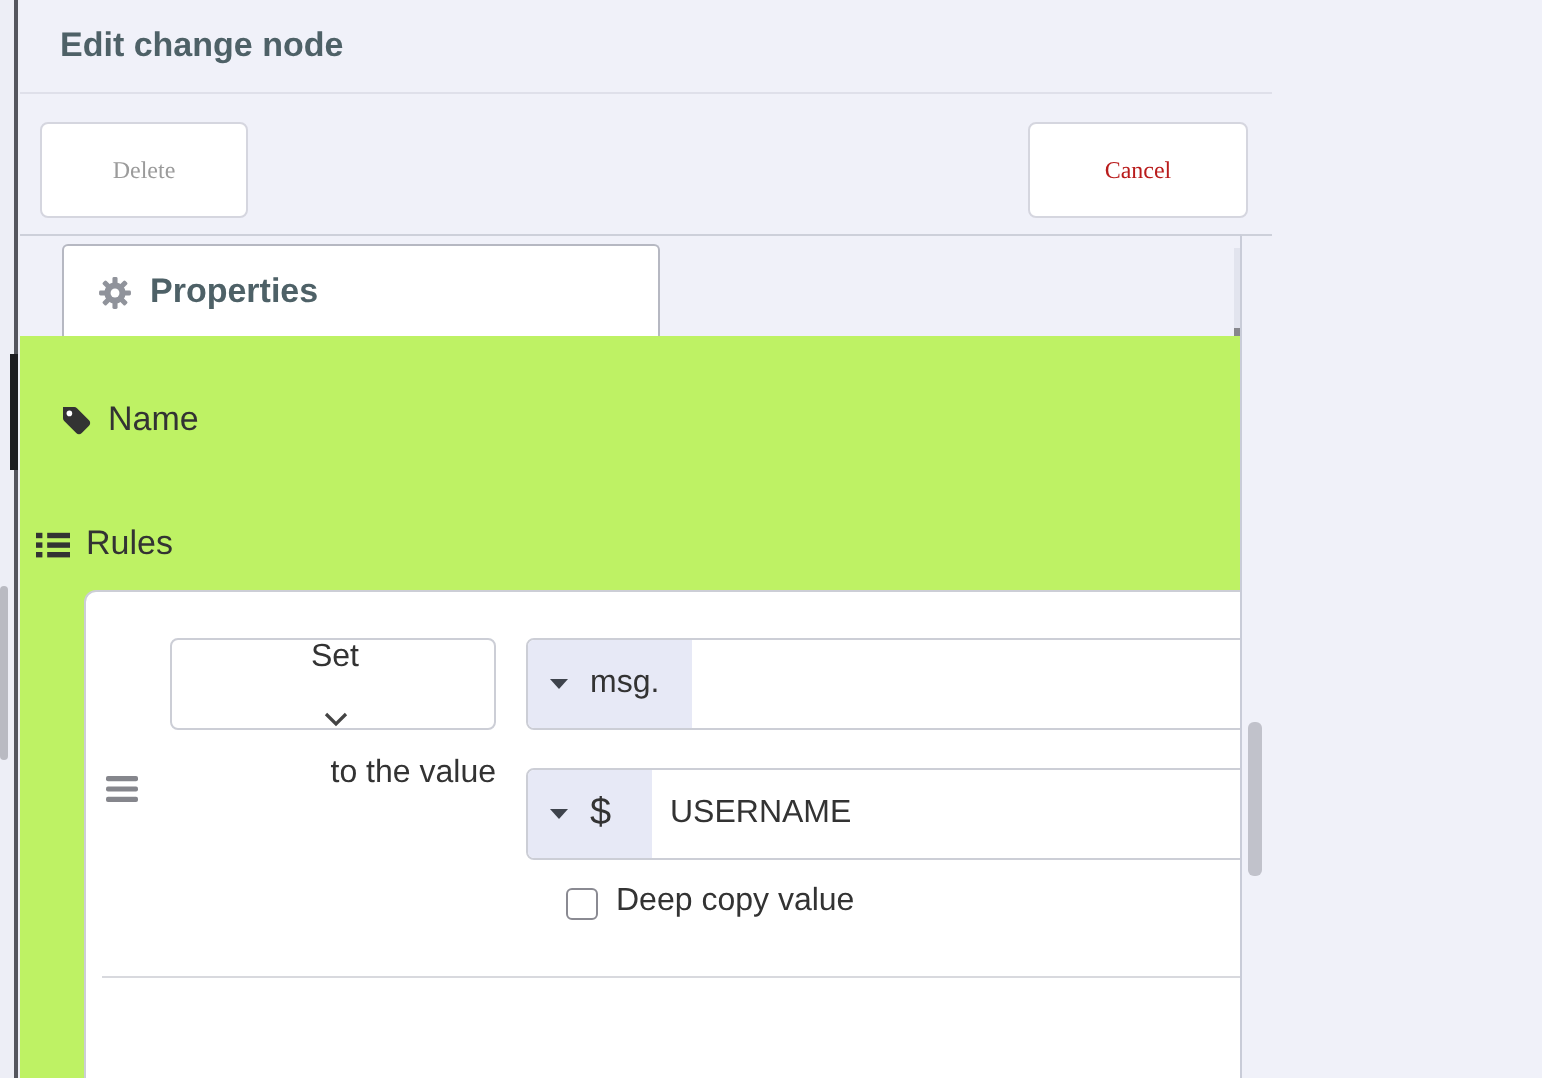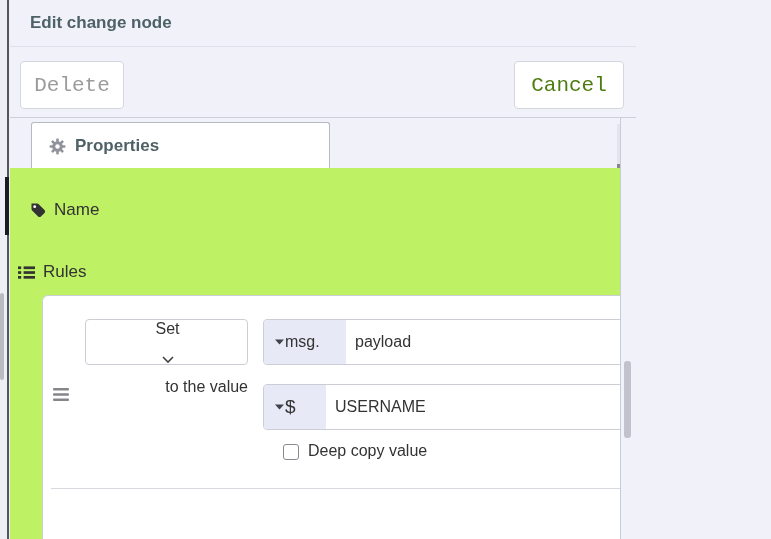--- a/index.html
+++ b/index.html
@@ -14,23 +14,23 @@
   .ws-line { position:absolute; left:7px; top:0; width:2px; height:539px; background:#54555d; }
   .ws-node { position:absolute; left:5px; top:177px; width:4px; height:58px; background:#1b1c21; }
 
   
   .dialog { position:absolute; left:10px; top:0; right:0; bottom:0; display:flex; flex-direction:column; }
 
   .dialog-header { height:47px; flex:0 0 47px; background:#f0f1f9; border-bottom:1px solid #dfe0ea; display:flex; align-items:center; padding-left:20px; }
   .dialog-title { font-size:17px; font-weight:bold; color:#4e6167; }
 
   .dialog-toolbar { height:70px; flex:0 0 70px; background:#f0f1f9; position:relative; }
-  .btn { position:absolute; top:14px; height:48px; border-radius:4px; font-size:21px; display:flex; align-items:center; justify-content:center; cursor:pointer; font-family:Liberation Mono, monospace; }
+  .btn { position:absolute; top:14px; height:48px; border-radius:4px; font-size:12px; display:flex; align-items:center; justify-content:center; cursor:pointer; font-family:Liberation Serif, serif; }
   .btn-delete { left:10px; width:104px; background:#fff; border:1px solid #d5d6df; color:#9b9b9b; }
-  .btn-cancel { left:504px; width:110px; background:#fff; border:1px solid #d5d6df; color:#4d7c0f; }
+  .btn-cancel { left:504px; width:110px; background:#fff; border:1px solid #d5d6df; color:#b91c1c; }
   .btn-done { left:635px; width:97px; background:#8c1120; border:1px solid #8c1120; color:#fff; }
 
   .dialog-body-row { flex:1; display:flex; min-height:0; }
   .main-col { width:745px; display:flex; flex-direction:column; }
 
   
   .tab-bar { height:51px; flex:0 0 51px; background:#f0f1f9; border-top:1px solid #cdd0da; position:relative; }
   .tab { position:absolute; left:6px; top:4px; width:299px; height:47px; background:#fff; border:1px solid #b6b8c2; border-bottom:none; border-radius:3px 3px 0 0; display:flex; align-items:center; gap:9px; padding-left:17px; cursor:pointer;margin-left:15px; }
   .tab-label { font-size:17px; font-weight:bold; color:#4e6167; }
   .tray-btn { position:absolute; top:6px; width:38px; height:44px; display:flex; align-items:center; justify-content:center; cursor:pointer; background:#fff; border:1px solid #ccced8; border-radius:3px; }
@@ -52,21 +52,21 @@
 
   .name-input { position:absolute; left:186px; top:23px; width:535px; height:46px; border:1px solid #ccced6; border-radius:6px; padding:0 13px; font-size:16px; color:#333; font-family:inherit; background:#fff; }
 
   .rules-box { position:absolute; left:32px; top:127px; width:691px; height:300px; border:1px solid #ccced6; border-radius:6px; background:#fff; }
 
   .action-select { position:absolute; left:42px; top:23px; width:163px; height:46px; border:1px solid #ccced6; border-radius:4px; background:#fff; display:flex; align-items:center; justify-content:space-between; padding:0 13px 0 15px; font-size:16px; color:#333; cursor:pointer;flex-direction:column; }
 
   .typed-input { position:absolute; height:46px; width:419px; left:220px; border:1px solid #ccced6; border-radius:4px; background:#fff; display:flex; overflow:hidden; align-items:stretch; }
   .typed-input.row1 { top:23px; }
   .typed-input.row2 { top:88px; }
-  .typed-btn { background:#e7e9f6; display:flex; align-items:center; gap:1px; padding-left:11px; cursor:pointer; flex:0 0 auto; }
+  .typed-btn { background:#e7e9f6; display:flex; align-items:center; gap:11px; padding-left:11px; cursor:pointer; flex:0 0 auto; }
   .typed-btn.w-msg { width:82px; }
   .typed-btn.w-env { width:62px; }
   .typed-btn-label { font-size:16px; color:#333; }
   .typed-btn-label.env { font-size:19px; }
   .typed-value { flex:1; border:none; outline:none; padding:0 0 0 9px; font-size:16px; color:#333; font-family:inherit; background:#fff; min-width:0; }
 
   .drag-handle { position:absolute; left:10px; top:92px; width:16px; height:14px; cursor:grab; }
   .to-value-label { position:absolute; left:30px; width:175px; top:82px; text-align:right; font-size:16px; color:#333; }
 
   .remove-btn { position:absolute; left:652px; top:88px; width:30px; height:29px; border:1px solid #ccced6; border-radius:4px; background:#fff; display:flex; align-items:center; justify-content:center; cursor:pointer; }
@@ -207,21 +207,20 @@
 
             <div class="typed-input row1">
               <div class="typed-btn w-msg">
                 <span class="icon">
                   <svg width="9" height="6" viewBox="0 0 9 6">
                       <polygon points="0,0.5 9,0.5 4.5,5.5" fill="#3e434c"></polygon>
                     </svg>
                 </span>
                 <span class="typed-btn-label">msg.</span>
               </div>
-              <input class="typed-value" type="text" value="payload" style="">
             </div>
 
             <div class="drag-handle">
               <svg width="16" height="14" viewBox="0 0 16 14">
                   <g fill="#85868c">
                     <rect x="0" y="0" width="16" height="2.6" rx="1"></rect>
                     <rect x="0" y="5.2" width="16" height="2.6" rx="1"></rect>
                     <rect x="0" y="10.4" width="16" height="2.6" rx="1"></rect>
                   </g>
                 </svg>

